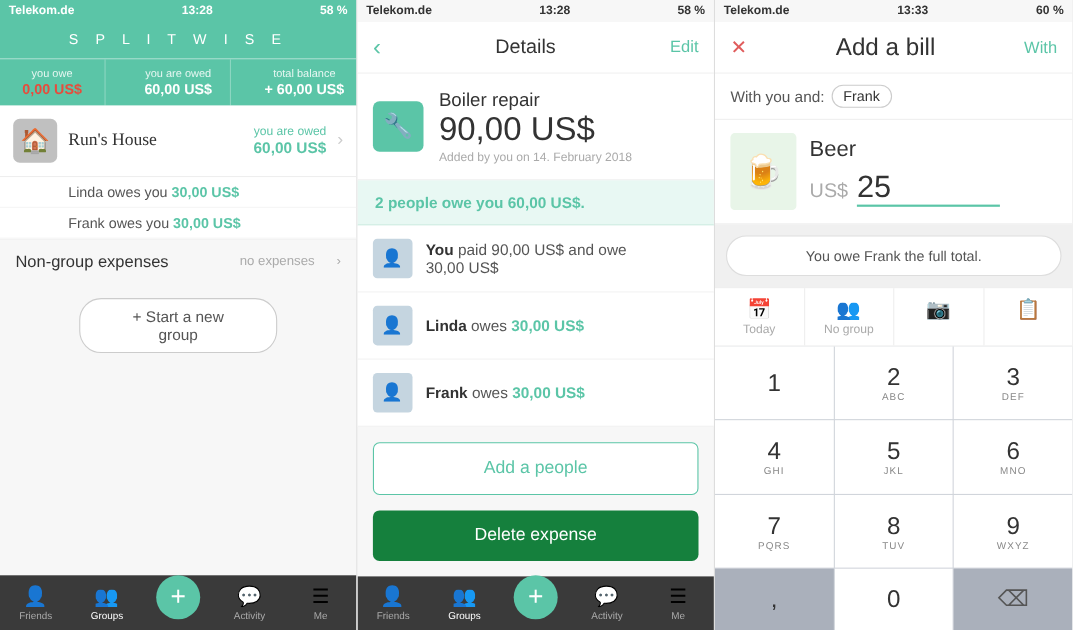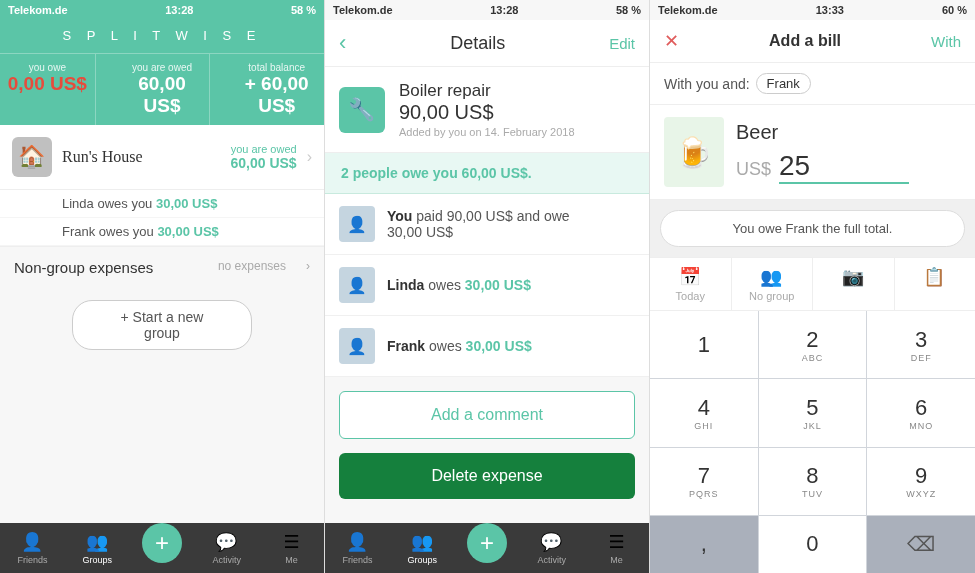--- a/index.html
+++ b/index.html
@@ -58,21 +58,21 @@
       text-align: center;
       padding: 8px 4px;
       border-right: 1px solid rgba(255,255,255,0.3);
     }
     .balance-cell:last-child { border-right: none; }
     .balance-label {
       color: rgba(255,255,255,0.85);
       font-size: 10px;
     }
     .balance-amount {
-      font-size: 19px;
+      font-size: 13px;
       font-weight: 700;
     }
     .amount-red { color: #e74c3c; }
     .amount-green { color: white; }
     .amount-pos { color: white; }
 
     .group-item {
       background: white;
       border-bottom: 1px solid #eee;
       padding: 12px 12px;
@@ -251,21 +251,21 @@
       background: #5bc5a7;
       border-radius: 6px;
       display: flex;
       align-items: center;
       justify-content: center;
       font-size: 22px;
       color: white;
     }
     .expense-info {}
     .expense-name { font-size: 17px; color: #333; }
-    .expense-amount { font-size: 20px; color: #333; font-weight: 400; }
+    .expense-amount { font-size: 30px; color: #333; font-weight: 400; }
     .expense-date { font-size: 11px; color: #aaa; margin-top: 2px; }
 
     .owed-banner {
       background: #e8f8f3;
       padding: 12px 16px;
       font-size: 14px;
       color: #555;
       border-bottom: 1px solid #c8eade;
     }
     .owed-banner span { color: #5bc5a7; font-weight: 600; }
@@ -345,21 +345,21 @@
 
     .addbill-header {
       background: white;
       display: flex;
       align-items: center;
       justify-content: space-between;
       padding: 10px 14px;
       border-bottom: 1px solid #eee;
     }
     .close-btn { font-size: 18px; color: #e05c5c; cursor: pointer; }
-    .addbill-title { font-size: 16px; color: #333; font-weight: 700; }
+    .addbill-title { font-size: 22px; color: #333; font-weight: 400; }
     .save-btn { font-size: 15px; color: #5bc5a7; cursor: pointer; }
 
     .with-row {
       background: white;
       padding: 10px 14px;
       font-size: 14px;
       color: #555;
       border-bottom: 1px solid #eee;
       display: flex;
       align-items: center;
@@ -582,21 +582,21 @@
       <strong>Linda</strong> owes <span class="amt">30,00 US$</span>
     </div>
   </div>
   <div class="split-row">
     <div class="split-avatar">👤</div>
     <div class="split-text">
       <strong>Frank</strong> owes <span class="amt">30,00 US$</span>
     </div>
   </div>
 
-  <div class="comment-btn">Add a comment</div>
+  <div class="comment-btn">Add a people</div>
 
   <div class="delete-btn">Delete expense</div>
 
   <div class="tab-bar2">
     <div class="tab-item">
       <span class="tab-icon">👤</span>
       <span class="tab-label">Friends</span>
     </div>
     <div class="tab-item active">
       <span class="tab-icon">👥</span>

